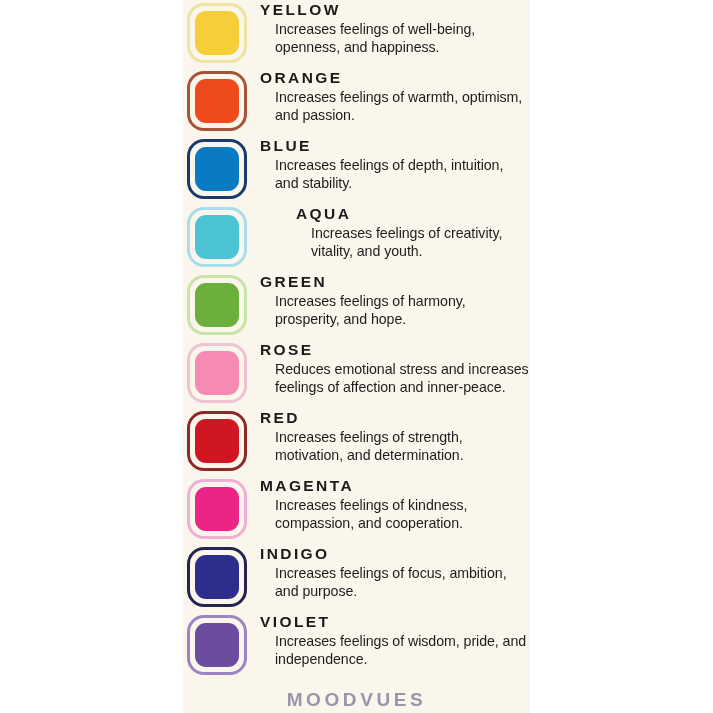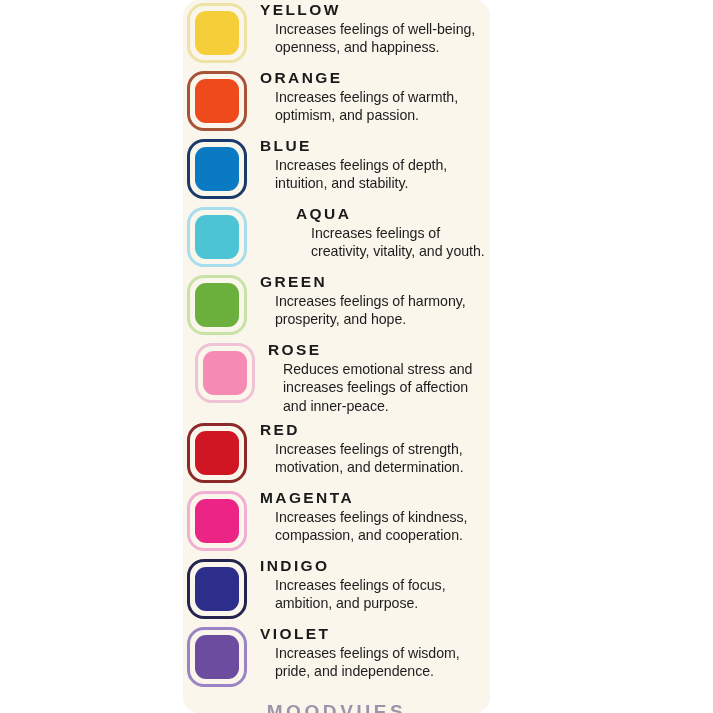--- a/index.html
+++ b/index.html
@@ -12,27 +12,26 @@
     height: 713px;
     background: #ffffff;
     font-family: "Liberation Sans", sans-serif;
     overflow: hidden;
   }
 
   #card {
     position: absolute;
     left: 183px;
     top: 0;
-    width: 307px;
+    width: 347px;
     height: 713px;
     background: #faf6ec;
     box-sizing: border-box;
     padding: 0;
     overflow: hidden;
-    border-radius: 16px;
   }
 
   .row {
     display: flex;
     align-items: flex-start;
     padding: 0 0 0 4px;
     box-sizing: border-box;
   }
 
   
@@ -137,21 +136,21 @@
       </div>
       <div class="row" style="margin-bottom: 5px; justify-content: space-between;">
         <div class="swatch" style="border-color: rgb(200, 226, 168);">
           <div class="swatch-inner" style="background: rgb(107, 176, 60);"></div>
         </div>
         <div class="text">
           <div class="title">GREEN</div>
           <div class="desc">Increases feelings of harmony, prosperity, and hope.</div>
         </div>
       </div>
-      <div class="row" style="margin-bottom: 5px; padding-left: 12px;">
+      <div class="row" style="margin-bottom: 5px;">
         <div class="swatch" style="border-color: rgb(239, 195, 212);">
           <div class="swatch-inner" style="background: rgb(245, 139, 180);"></div>
         </div>
         <div class="text">
           <div class="title">ROSE</div>
           <div class="desc">Reduces emotional stress and increases feelings of affection and inner-peace.</div>
         </div>
       </div>
       <div class="row" style="margin-bottom: 5px;">
         <div class="swatch" style="border-color: rgb(140, 42, 42);">

